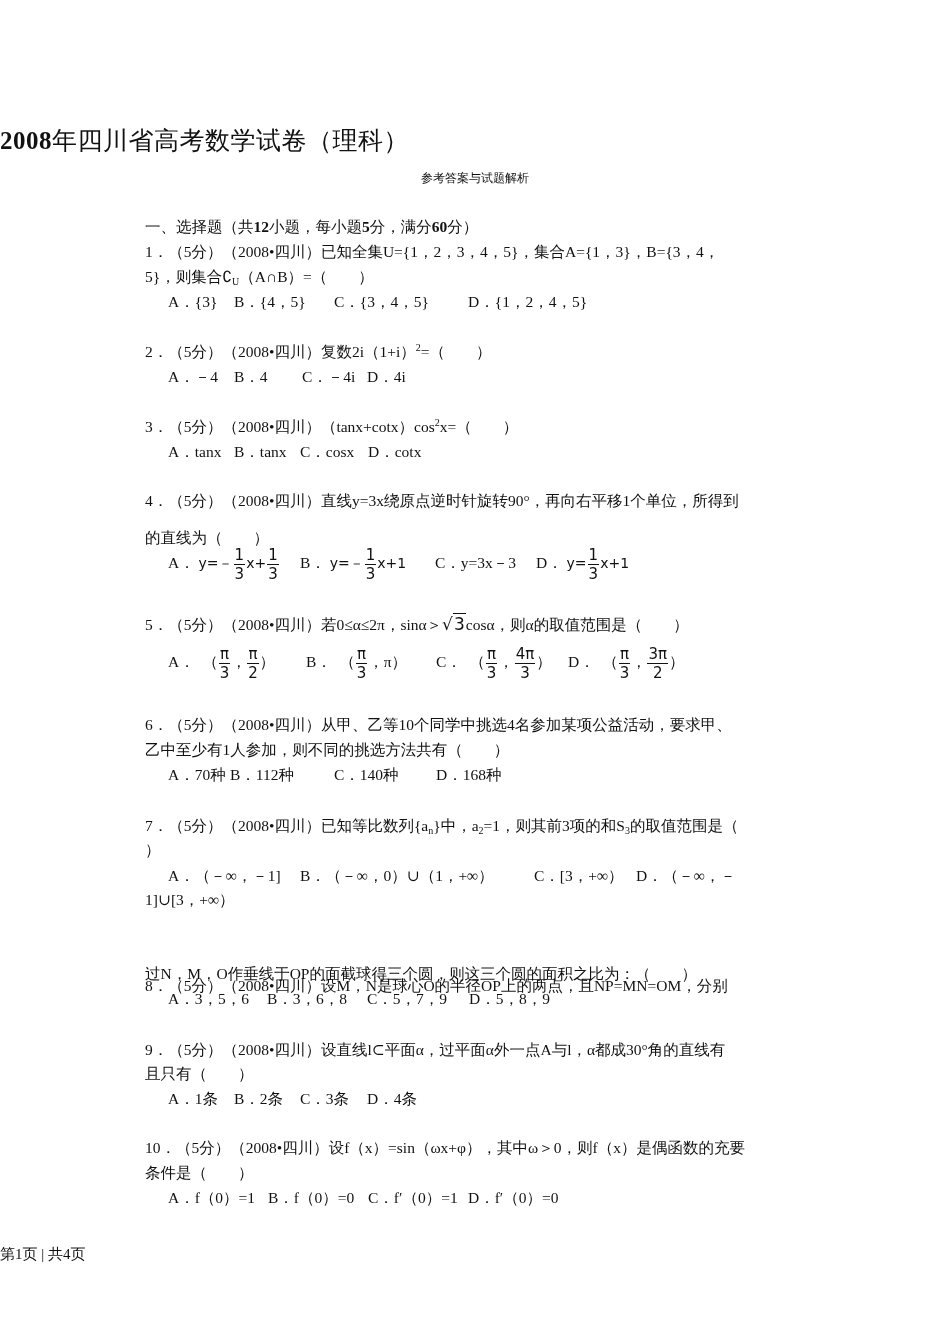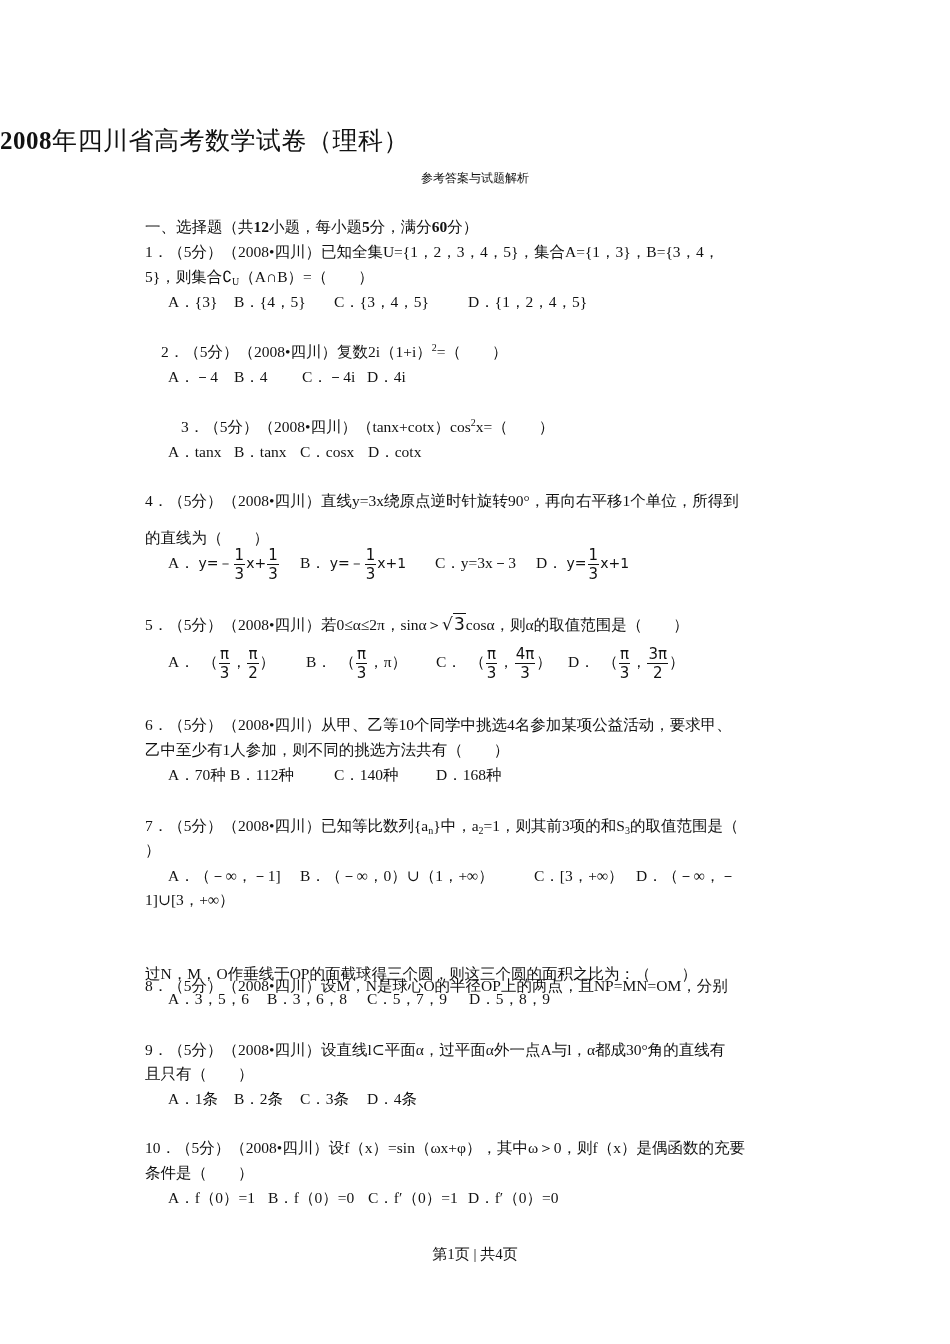--- a/index.html
+++ b/index.html
@@ -26,21 +26,21 @@
     display: inline-flex; flex-direction: column; align-items: center;
     vertical-align: middle; margin: 0 1px; font-family: "DejaVu Sans", sans-serif; font-size: 15px;
   }
   .frac .n { line-height: 18px; padding: 0 1px; border-bottom: 1px solid #111; }
   .frac .d { line-height: 18px; }
   .mathsans { font-family: "DejaVu Sans", sans-serif; font-size: 14px; }
   .opt { position: absolute; white-space: nowrap; margin-left: 23px; }
   .sqrt { font-family: "DejaVu Sans", sans-serif; font-size: 17px; }
   .sqrt .rad { border-top: 1px solid #111; padding: 0 1px; }
   .footer {
-    position: absolute; top: 1245px; left: 0; width: 950px; text-align: center; font-size: 15px;
+    position: absolute; top: 1245px; left: 0; width: 950px; text-align: left; font-size: 15px;
   }
 </style>
 </head>
 <body>
 
 <div class="page-title">
   <span>2008</span><span class="cn">年四川省高考数学试卷（理科）</span>
 </div>
 <div class="subtitle">参考答案与试题解析</div>
 
@@ -57,33 +57,33 @@
     </div>
     <div class="line" style="top:290px;">
       <span class="opt" style="left:0">A．{3}</span>
       <span class="opt" style="left:66px">B．{4，5}</span>
       <span class="opt" style="left:166px">C．{3，4，5}</span>
       <span class="opt" style="left:300px">D．{1，2，4，5}</span>
     </div>
   </div>
 
   <div>
-    <div class="line" style="top:340px;margin-left:16px;">
+    <div class="line" style="top:340px;">
       <span>2．（5分）（2008•四川）复数2i（1+i）</span><sup>2</sup><span>=（　　）</span>
     </div>
     <div class="line" style="top:365px;">
       <span class="opt" style="left:0">A．－4</span>
       <span class="opt" style="left:66px">B．4</span>
       <span class="opt" style="left:134px">C．－4i</span>
       <span class="opt" style="left:199px">D．4i</span>
     </div>
   </div>
 
   <div>
-    <div class="line" style="top:415px;margin-left:36px;">
+    <div class="line" style="top:415px;">
       <span>3．（5分）（2008•四川）（tanx+cotx）cos</span><sup>2</sup><span>x=（　　）</span>
     </div>
     <div class="line" style="top:440px;">
       <span class="opt" style="left:0">A．tanx</span>
       <span class="opt" style="left:66px">B．tanx</span>
       <span class="opt" style="left:132px">C．cosx</span>
       <span class="opt" style="left:200px">D．cotx</span>
     </div>
   </div>
 

